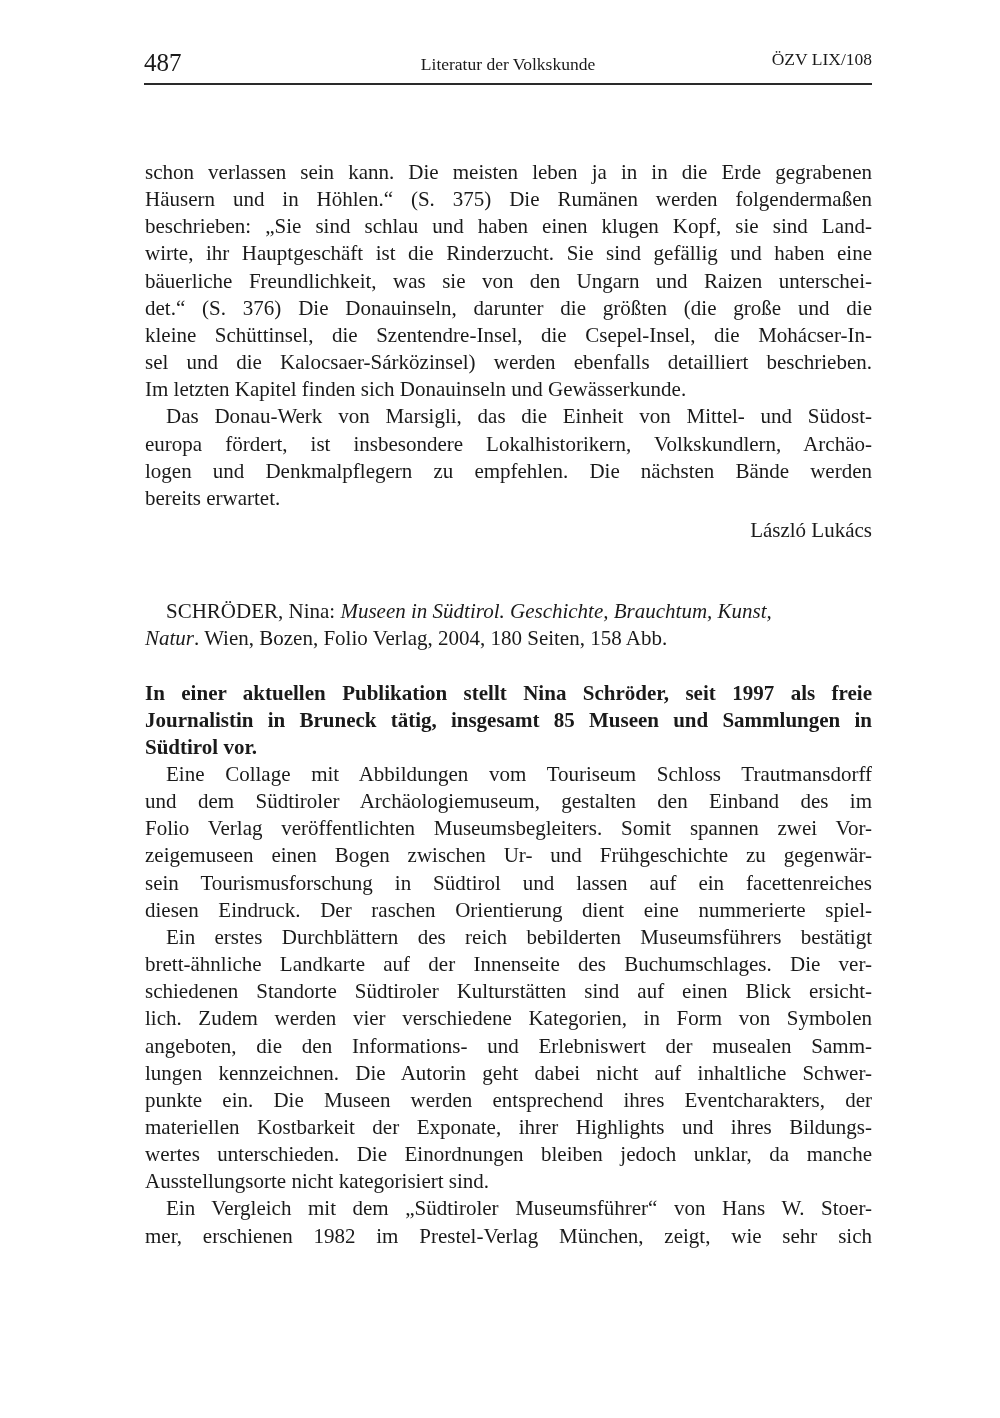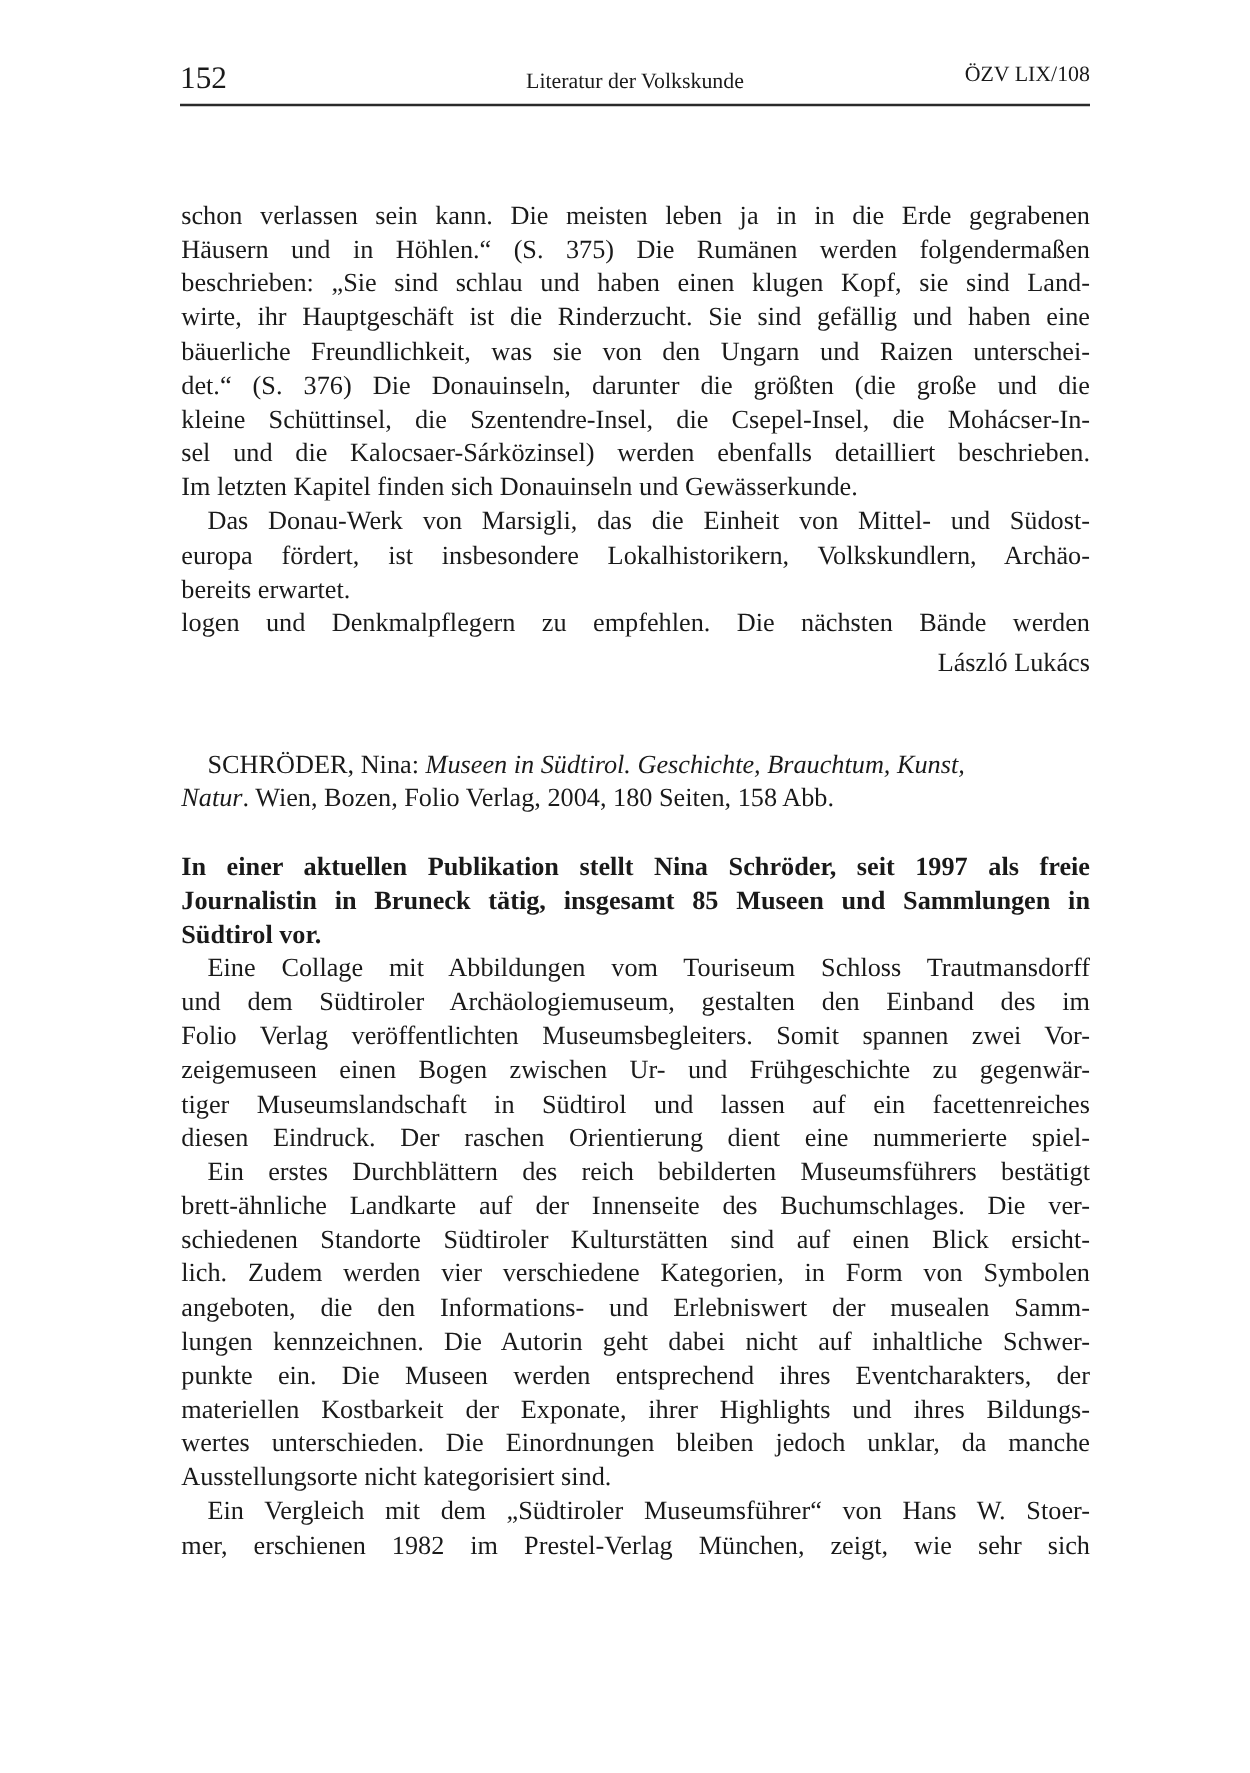--- a/index.html
+++ b/index.html
@@ -20,21 +20,21 @@
   .line { display: block; text-align: justify; text-align-last: justify; white-space: nowrap; }
   .line.last { text-align-last: left; }
   .ind { padding-left: 21px; }
 </style>
 </head>
 <body>
 
 <div class="page">
 
   <div class="header">
-    <span class="pno">152</span>
+    <span class="pno">487</span>
     <span class="running">Literatur der Volkskunde</span>
     <span class="vol">ÖZV LIX/108</span>
   </div>
   <div class="rule"></div>
 
   <div class="body">
 
     <p>
       <span class="line">schon verlassen sein kann. Die meisten leben ja in in die Erde gegrabenen</span>
       <span class="line">Häusern und in Höhlen.“ (S. 375) Die Rumänen werden folgendermaßen</span>
@@ -43,22 +43,22 @@
       <span class="line">bäuerliche Freundlichkeit, was sie von den Ungarn und Raizen unterschei-</span>
       <span class="line">det.“ (S. 376) Die Donauinseln, darunter die größten (die große und die</span>
       <span class="line">kleine Schüttinsel, die Szentendre-Insel, die Csepel-Insel, die Mohácser-In-</span>
       <span class="line">sel und die Kalocsaer-Sárközinsel) werden ebenfalls detailliert beschrieben.</span>
       <span class="line last">Im letzten Kapitel finden sich Donauinseln und Gewässerkunde.</span>
     </p>
 
     <p>
       <span class="line ind">Das Donau-Werk von Marsigli, das die Einheit von Mittel- und Südost-</span>
       <span class="line">europa fördert, ist insbesondere Lokalhistorikern, Volkskundlern, Archäo-</span>
+      <span class="line">logen und Denkmalpflegern zu empfehlen. Die nächsten Bände werden</span>
       <span class="line last">bereits erwartet.</span>
-      <span class="line">logen und Denkmalpflegern zu empfehlen. Die nächsten Bände werden</span>
     </p>
 
     <p class="sig">
       <span>László Lukács</span>
     </p>
 
     <p class="entry">
       <span>SCHRÖDER, Nina:</span>
       <i>Museen in Südtirol. Geschichte, Brauchtum, Kunst,</i><br>
       <i>Natur</i><span>. Wien, Bozen, Folio Verlag, 2004, 180 Seiten, 158 Abb.</span>
@@ -68,21 +68,21 @@
       <span class="line">In einer aktuellen Publikation stellt Nina Schröder, seit 1997 als freie</span>
       <span class="line">Journalistin in Bruneck tätig, insgesamt 85 Museen und Sammlungen in</span>
       <span class="line last">Südtirol vor.</span>
     </p>
 
     <p>
       <span class="line ind">Eine Collage mit Abbildungen vom Touriseum Schloss Trautmansdorff</span>
       <span class="line">und dem Südtiroler Archäologiemuseum, gestalten den Einband des im</span>
       <span class="line">Folio Verlag veröffentlichten Museumsbegleiters. Somit spannen zwei Vor-</span>
       <span class="line">zeigemuseen einen Bogen zwischen Ur- und Frühgeschichte zu gegenwär-</span>
-      <span class="line">tiger Museumslandschaft in Südtirol und lassen auf ein facettenreiches</span>
+      <span class="line">sein Tourismusforschung in Südtirol und lassen auf ein facettenreiches</span>
     </p>
 
     <p>
       <span class="line">diesen Eindruck. Der raschen Orientierung dient eine nummerierte spiel-</span>
       <span class="line ind">Ein erstes Durchblättern des reich bebilderten Museumsführers bestätigt</span>
       <span class="line">brett-ähnliche Landkarte auf der Innenseite des Buchumschlages. Die ver-</span>
       <span class="line">schiedenen Standorte Südtiroler Kulturstätten sind auf einen Blick ersicht-</span>
       <span class="line">lich. Zudem werden vier verschiedene Kategorien, in Form von Symbolen</span>
       <span class="line">angeboten, die den Informations- und Erlebniswert der musealen Samm-</span>
       <span class="line">lungen kennzeichnen. Die Autorin geht dabei nicht auf inhaltliche Schwer-</span>

